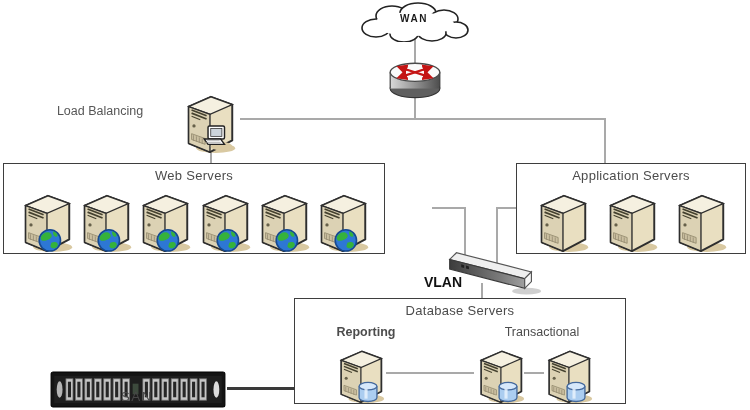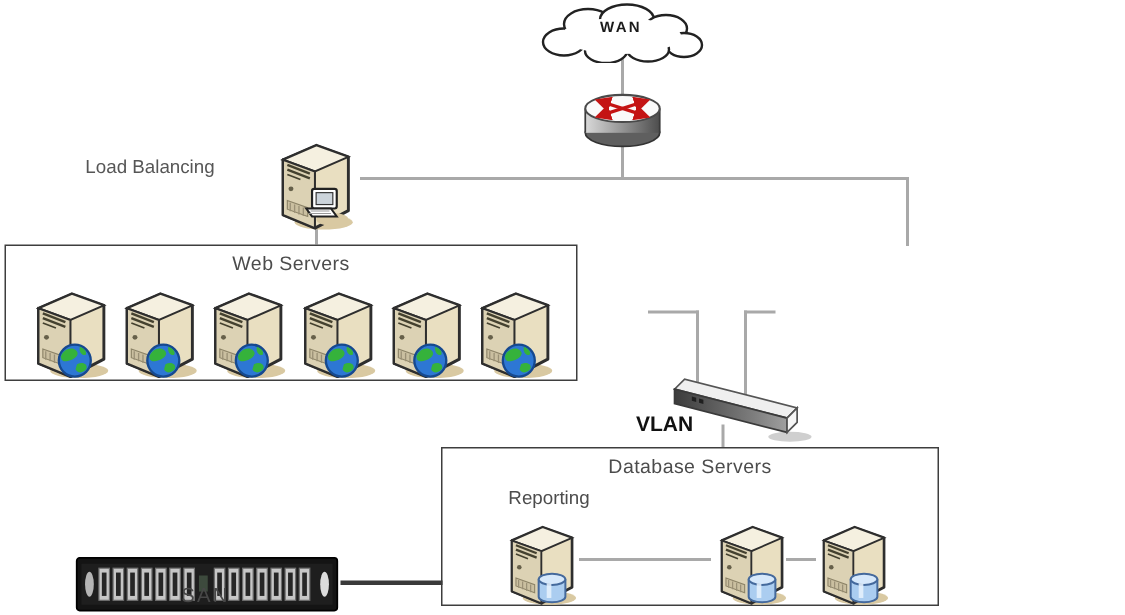--- a/index.html
+++ b/index.html
@@ -188,30 +188,45 @@
         <use href="#g-server"></use>
           <use href="#g-globe" transform="translate(33,51)"></use>
       </svg>
         <svg class="icon" width="58" height="62" viewBox="0 0 58 64">
         <use href="#g-server"></use>
           <use href="#g-globe" transform="translate(33,51)"></use>
       </svg>
       </div>
   </div>
 
+  <div class="box" style="left:516px;top:163px;width:230px;height:91px;">
+    <div class="box-title">Application Servers</div>
+    <div class="row" style="left:16px;right:16px;top:27px;">
+      <svg class="icon" width="58" height="62" viewBox="0 0 58 64">
+        <use href="#g-server"></use>
+      </svg>
+    <svg class="icon" width="58" height="62" viewBox="0 0 58 64">
+        <use href="#g-server"></use>
+      </svg>
+        <svg class="icon" width="58" height="62" viewBox="0 0 58 64">
+        <use href="#g-server"></use>
+      </svg>
+      </div>
+  </div>
 
   <svg class="icon abs" style="left:441px;top:246px;z-index:4;" width="102" height="50" viewBox="0 0 104 52">
       <use href="#g-switch"></use>
     </svg>
   <div class="lbl vlan-lbl" style="left:417px;top:274px;width:52px;">VLAN</div>
 
   <div class="box" style="left:294px;top:298px;width:332px;height:106px;">
     <div class="box-title">Database Servers</div>
   </div>
-  <div class="lbl" style="left:326px;top:325px;width:80px;">Reporting</div>
+  <div class="lbl" style="left:326px;top:325px;width:80px;font-weight:bold;">Reporting</div>
+  <div class="lbl" style="left:492px;top:325px;width:100px;">Transactional</div>
 
   <div class="abs" style="left:334px;top:347px;z-index:4;display:flex;">
     <svg class="icon" width="52" height="57" viewBox="0 0 58 64">
       <use href="#g-server"></use>
         <use href="#g-dbcyl" transform="translate(38,51)"></use>
     </svg>
   </div>
   <div class="abs" style="left:474px;top:347px;z-index:4;display:flex;gap:16px;">
     <svg class="icon" width="52" height="57" viewBox="0 0 58 64">
       <use href="#g-server"></use>

